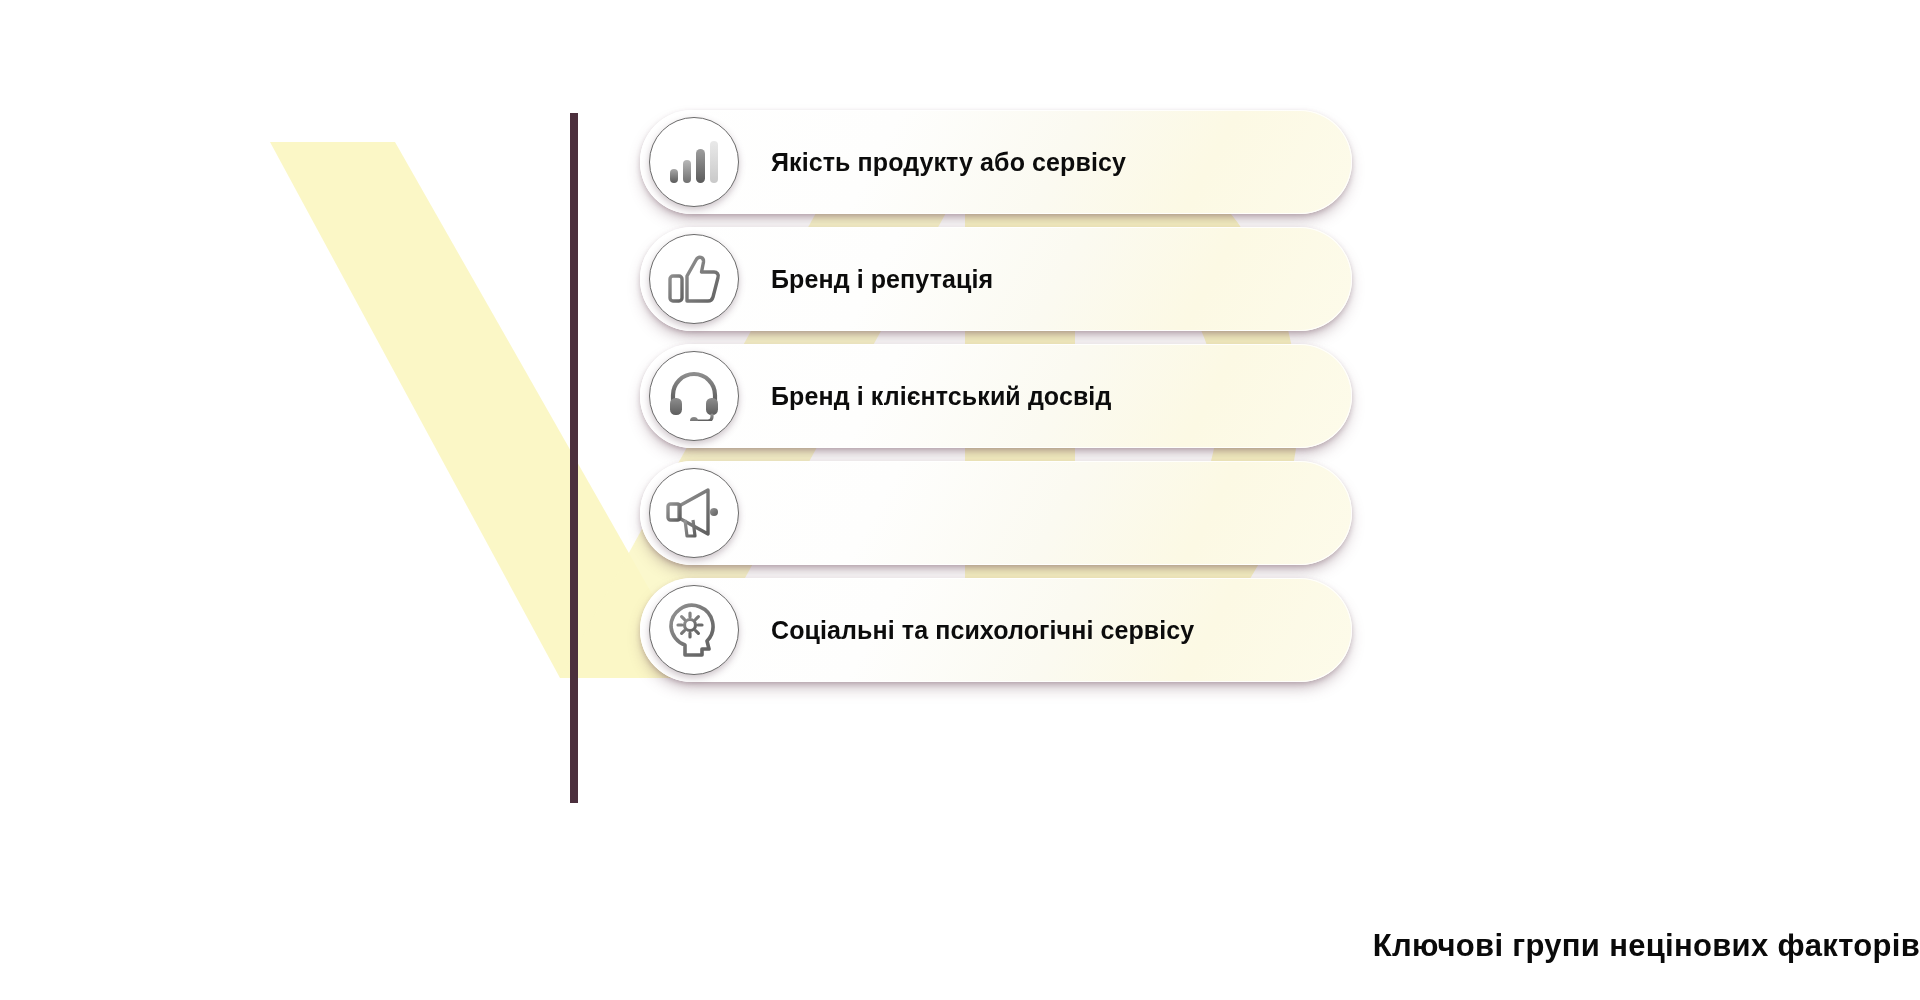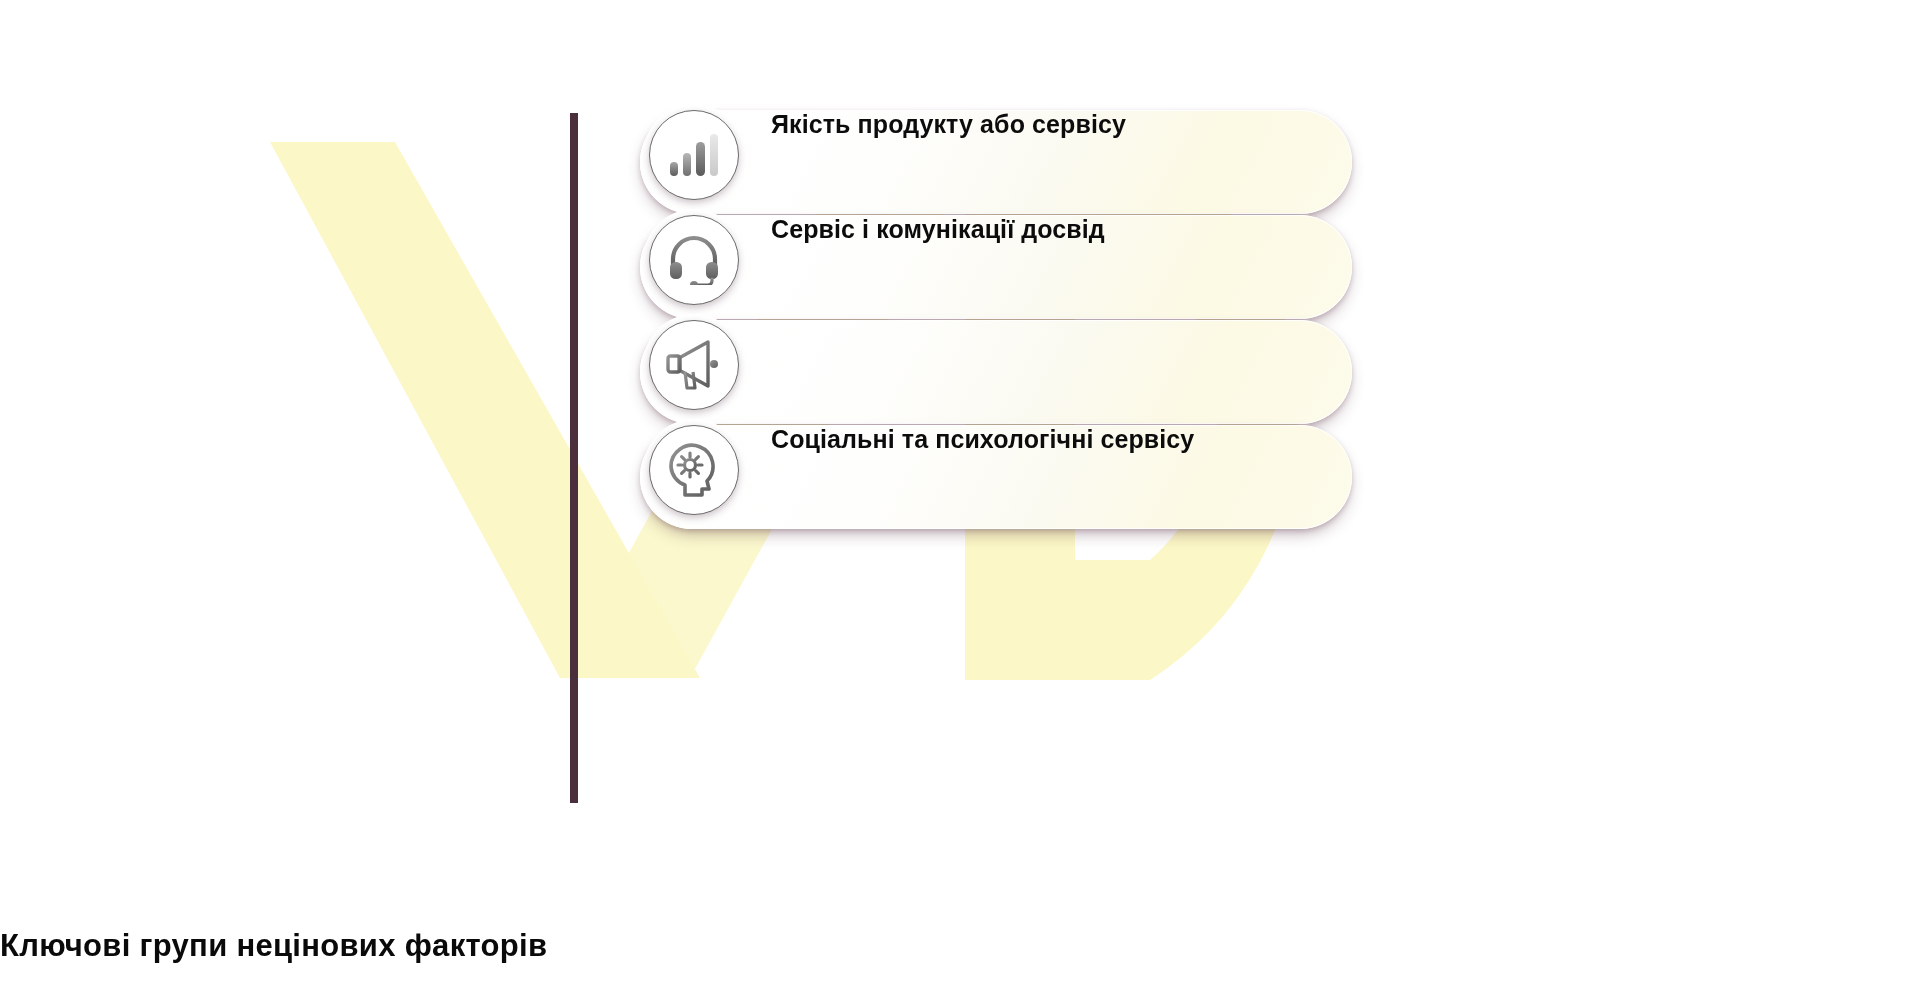--- a/index.html
+++ b/index.html
@@ -41,34 +41,34 @@
     left: 640px;
     top: 110px;
     width: 720px;
     z-index: 3;
   }
 
   .card {
     position: relative;
     width: 712px;
     height: 104px;
-    margin-bottom: 1px;
+    margin-bottom: 13px;
     border-radius: 52px;
     background: linear-gradient(118deg,
                  #ffffff 0%,
                  #fefefd 34%,
                  #fbfaf1 58%,
                  #fcf9e4 78%,
                  #fdfbea 100%);
     box-shadow:
        0 8px 16px -4px rgba(92,56,72,0.40),
        0 2px 5px rgba(92,56,72,0.22),
        0 0 0 1px rgba(255,255,255,0.85) inset;
     display: flex;
-    align-items: flex-start;
+    align-items: center;
     box-sizing: border-box;
     padding-left: 9px;
   }
 
   .card-icon-wrap {
     flex: 0 0 auto;
     width: 88px;
     height: 88px;
     border-radius: 50%;
     background: #ffffff;
@@ -90,21 +90,21 @@
     letter-spacing: 0.1px;
     white-space: nowrap;
   }
 
   
   #caption {
     position: absolute;
     left: 0;
     top: 928px;
     width: 1920px;
-    text-align: left;
+    text-align: right;
     font-size: 31px;
     font-weight: bold;
     color: #0a0a0a;
     letter-spacing: 0.3px;
     z-index: 3;
   }
 </style>
 </head>
 <body>
 
@@ -149,38 +149,53 @@
         </defs>
         <rect x="2" y="30" width="8" height="14" rx="4" fill="url(#g1)"></rect>
         <rect x="15" y="21" width="8" height="23" rx="4" fill="url(#g2)"></rect>
         <rect x="28" y="10" width="9" height="34" rx="4.5" fill="url(#g3)"></rect>
         <rect x="42" y="2" width="8" height="42" rx="4" fill="url(#g4)"></rect>
       </svg>
     </span>
     <span class="card-label">Якість продукту або сервісу</span>
   </div>
 
+  <div class="card">
+    <span class="card-icon-wrap">
+      <svg width="54" height="50" viewBox="0 0 54 50" xmlns="http://www.w3.org/2000/svg">
+        <defs>
+          <linearGradient id="tg" x1="0" y1="0" x2="1" y2="1">
+            <stop offset="0" stop-color="#8f8f8f"></stop>
+              <stop offset="1" stop-color="#636363"></stop>
+          </linearGradient>
+        </defs>
+        <rect x="3" y="22" width="12" height="25" rx="3" fill="none" stroke="url(#tg)" stroke-width="3.4"></rect>
+        <path d="M20 47 V22 L29 6 C31.5 1.5 37 3 36.5 8 L34.5 18 H47 C50 18 52 20.5 51 23.5 L46 43 C45.3 45.6 43.3 47 41 47 Z" fill="none" stroke="url(#tg)" stroke-width="3.4" stroke-linejoin="round"></path>
+      </svg>
+    </span>
+    <span class="card-label">Бренд і репутація</span>
+  </div>
 
   <div class="card">
     <span class="card-icon-wrap">
       <svg width="52" height="50" viewBox="0 0 52 50" xmlns="http://www.w3.org/2000/svg">
         <defs>
           <linearGradient id="hg" x1="0" y1="0" x2="0" y2="1">
             <stop offset="0" stop-color="#8d8d8d"></stop>
               <stop offset="1" stop-color="#5e5e5e"></stop>
           </linearGradient>
         </defs>
         <path d="M5 30 V24 A21 21 0 0 1 47 24 V30" fill="none" stroke="url(#hg)" stroke-width="4.2" stroke-linecap="round"></path>
         <rect x="2" y="27" width="12" height="17" rx="5.5" fill="url(#hg)"></rect>
         <rect x="38" y="27" width="12" height="17" rx="5.5" fill="url(#hg)"></rect>
         <path d="M44 44 V46 A4 4 0 0 1 40 50 H29" fill="none" stroke="url(#hg)" stroke-width="3.2" stroke-linecap="round"></path>
         <circle cx="26" cy="50" r="4" fill="url(#hg)"></circle>
       </svg>
     </span>
-    <span class="card-label">Сервіс і комунікації досвід</span>
+    <span class="card-label">Бренд і клієнтський досвід</span>
   </div>
 
   <div class="card">
     <span class="card-icon-wrap">
       <svg width="56" height="52" viewBox="0 0 56 52" xmlns="http://www.w3.org/2000/svg">
         <defs>
           <linearGradient id="mg" x1="0" y1="0" x2="1" y2="1">
             <stop offset="0" stop-color="#949494"></stop>
               <stop offset="1" stop-color="#5f5f5f"></stop>
           </linearGradient>

